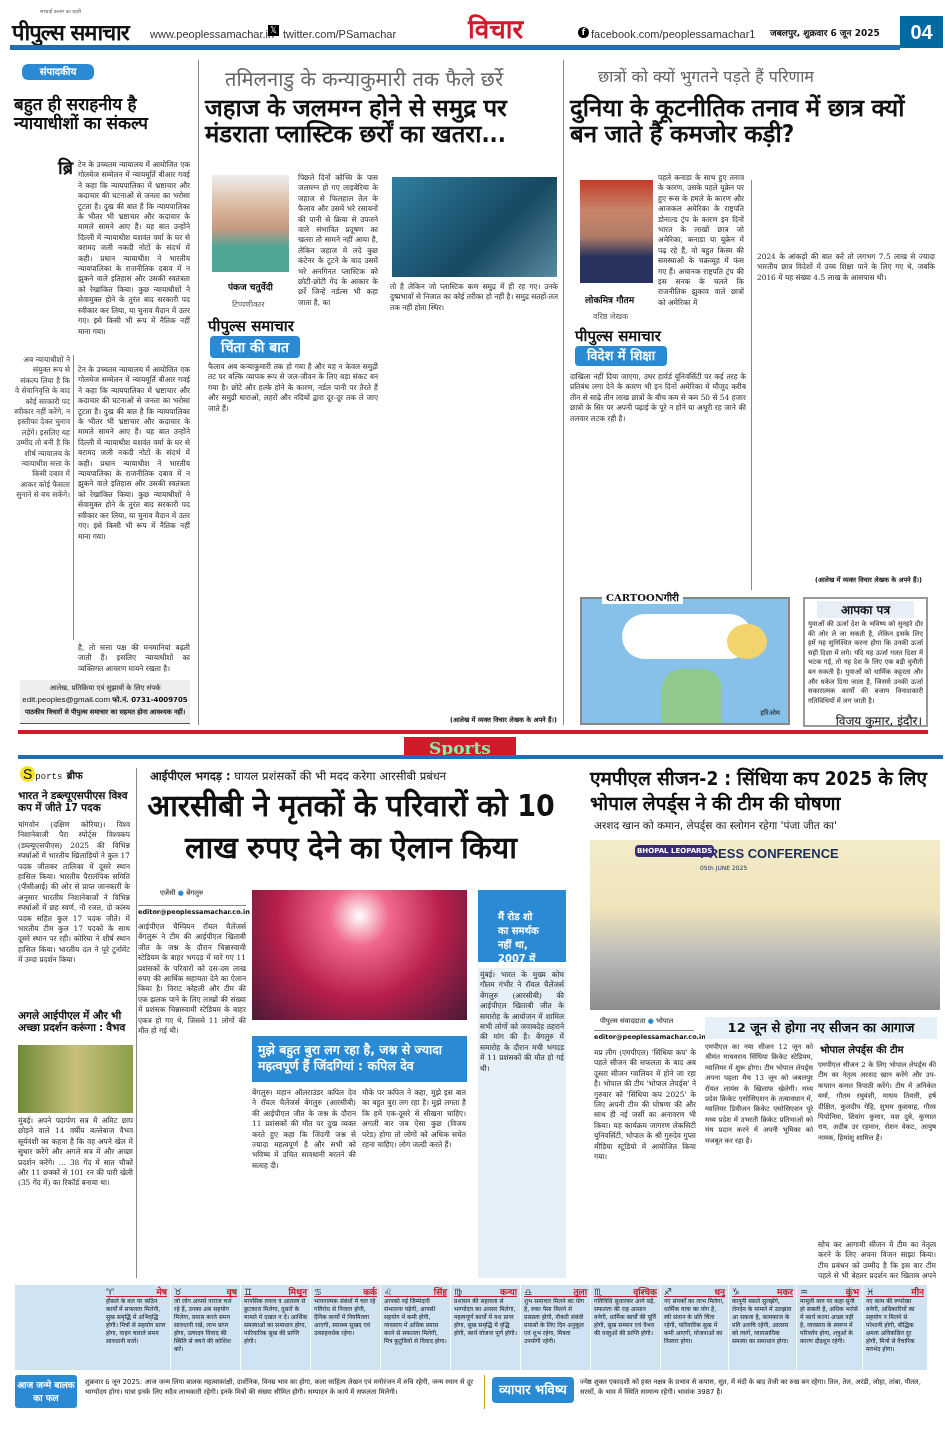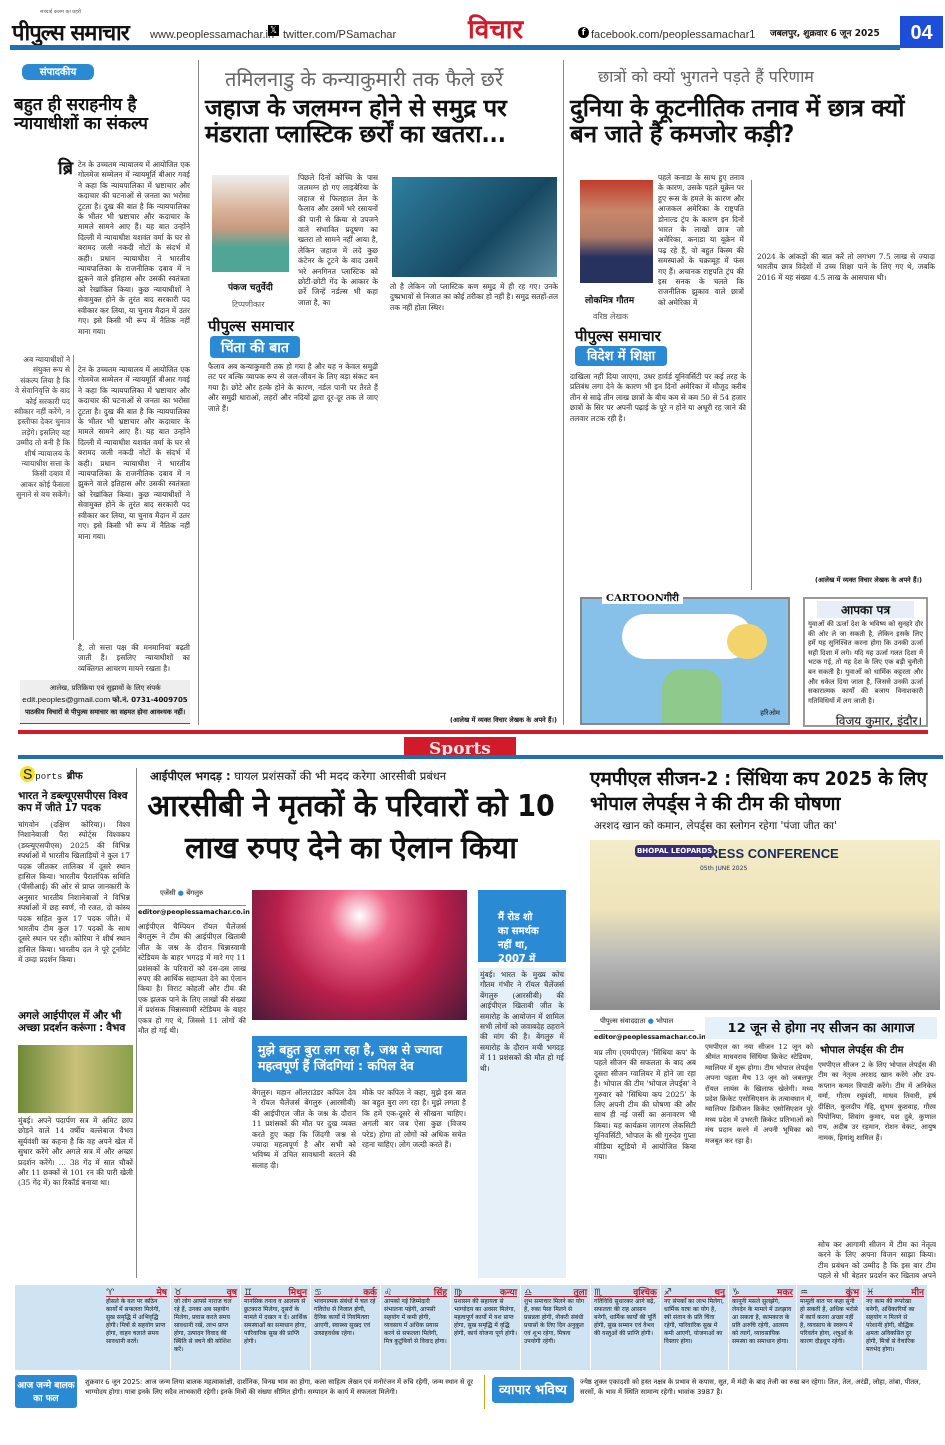--- a/index.html
+++ b/index.html
@@ -3,31 +3,31 @@
 <meta charset="utf-8">
 <style>
 *{box-sizing:border-box;margin:0;padding:0}
 body{width:945px;height:1445px;background:#fff;font-family:"DejaVu Sans",sans-serif;color:#111;position:relative;overflow:hidden}
 .abs{position:absolute}
 .logo{left:12px;top:16px;font-size:22px;font-weight:bold;color:#111;font-family:"DejaVu Serif",serif;letter-spacing:-1px}
 .logo-tag{left:40px;top:8px;font-size:5px;color:#555}
 .mh-link{font-size:11px;color:#333;font-family:"Liberation Sans",sans-serif}
 .vichar{left:468px;top:10px;font-size:26px;font-weight:bold;color:#d11a2a;font-family:"DejaVu Serif",serif}
 .date{left:770px;top:26px;font-size:9px;font-weight:bold}
-.pageno{left:900px;top:16px;width:43px;height:32px;background:#1d4ed8;color:#fff;font-size:20px;font-weight:bold;text-align:center;line-height:32px;font-family:"Liberation Sans",sans-serif}
+.pageno{left:900px;top:16px;width:43px;height:32px;background:#0369a1;color:#fff;font-size:20px;font-weight:bold;text-align:center;line-height:32px;font-family:"Liberation Sans",sans-serif}
 .blue-rule{left:10px;top:45px;width:890px;height:5px;background:#1f6fb2}
 .kicker-box{background:#2a8ad4;color:#fff;border-radius:6px;text-align:center;font-weight:bold}
 .edit-label{left:22px;top:64px;width:72px;height:16px;font-size:10px;line-height:16px}
 .h-grey{color:#666;font-family:"DejaVu Sans",sans-serif}
 .h-big{font-family:"DejaVu Sans Condensed","DejaVu Sans",sans-serif;font-weight:bold;color:#111;line-height:1.1}
 .txt{font-size:7.4px;line-height:10.4px;color:#222;text-align:justify;font-family:"DejaVu Serif",serif;overflow:hidden}
 .col-rule{background:#888;width:1px}
 .photo{background:#999}
 .red-rule{height:4px;background:#d11a2a}
-.sports-tag{left:404px;top:737px;width:112px;height:22px;background:#d11a2a;color:#e5e5e5;font-weight:bold;font-size:17px;text-align:center;line-height:22px;font-family:"DejaVu Serif",serif}
+.sports-tag{left:404px;top:737px;width:112px;height:22px;background:#d11a2a;color:#86efac;font-weight:bold;font-size:17px;text-align:center;line-height:22px;font-family:"DejaVu Serif",serif}
 .sports-rule{left:18px;top:755px;width:925px;height:4px;background:#1f6fb2}
 .bluequote{background:#2a8ad4;color:#fff;font-weight:bold}
 .contact-box{left:20px;top:680px;width:170px;height:44px;background:#eee;border-bottom:1px solid #555;font-size:7px;text-align:center;line-height:12px;padding-top:2px}
 .cartoon{left:580px;top:597px;width:210px;height:128px;border:2px solid #888;background:#87c1ea}
 .letter-box{left:803px;top:597px;width:125px;height:130px;border:2px solid #999;background:#fff}
 .rashi-bar{left:15px;top:1285px;width:912px;height:85px;background:#cfe3f3}
 .rashi-item{position:absolute;top:0;height:85px;border-right:1px solid #fff;font-size:6px;line-height:8px;padding:3px}
 .rashi-name{color:#d11a2a;font-weight:bold;font-size:9px;text-align:right;border-bottom:1px solid #d11a2a}
 .aaj-box{left:15px;top:1375px;width:62px;height:33px;background:#2a8ad4;color:#fff;font-weight:bold;font-size:9px;text-align:center;border-radius:3px;padding-top:3px}
 .vyapar-box{left:492px;top:1377px;width:82px;height:26px;background:#2a8ad4;color:#fff;font-weight:bold;font-size:13px;text-align:center;border-radius:4px;line-height:26px}

